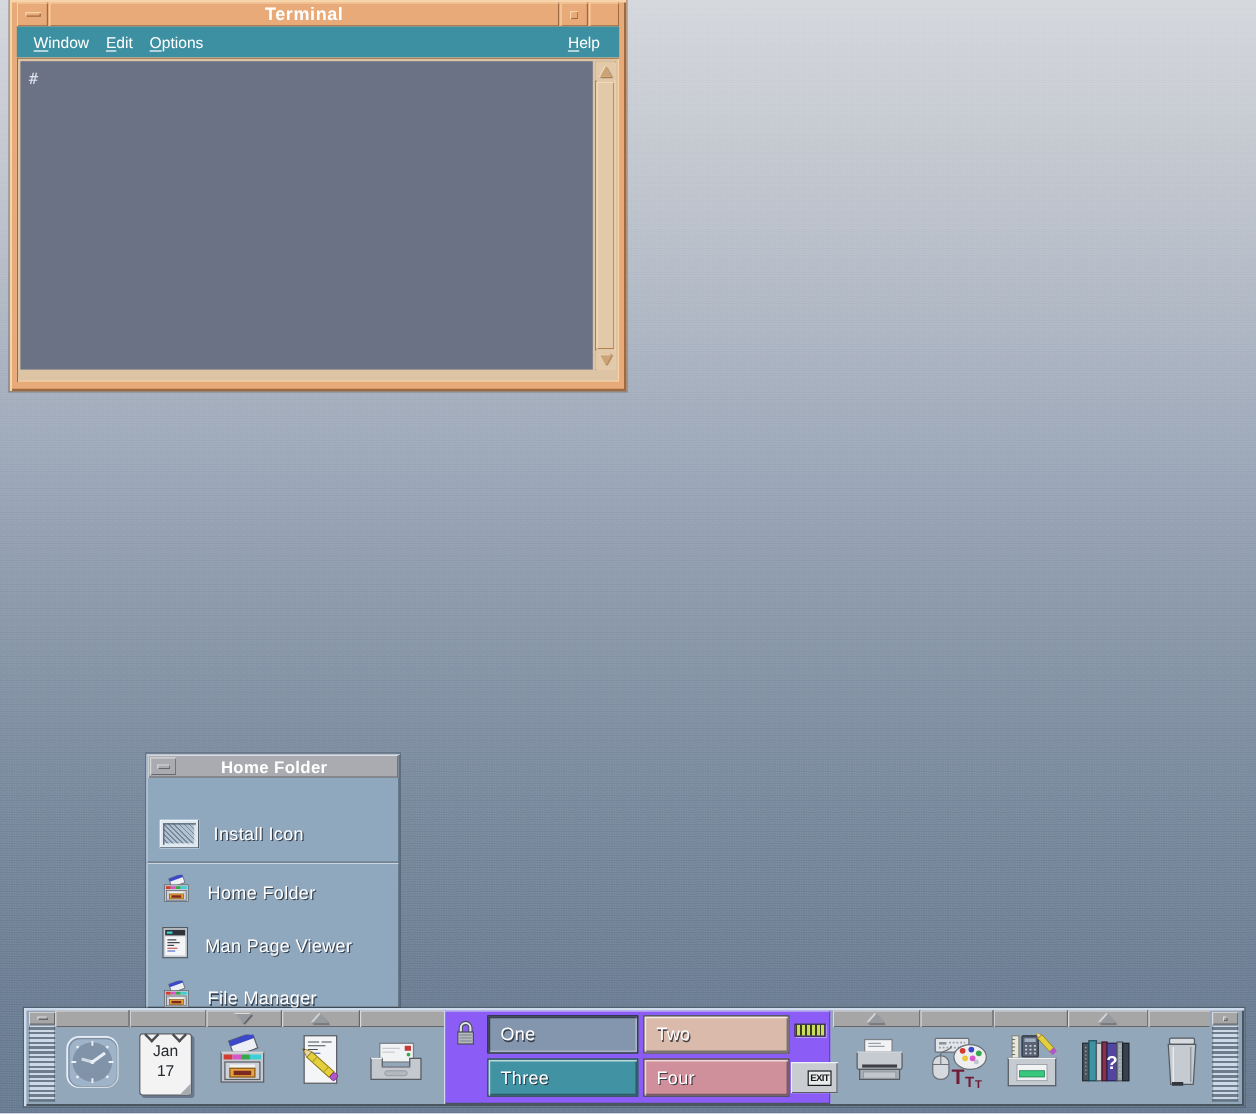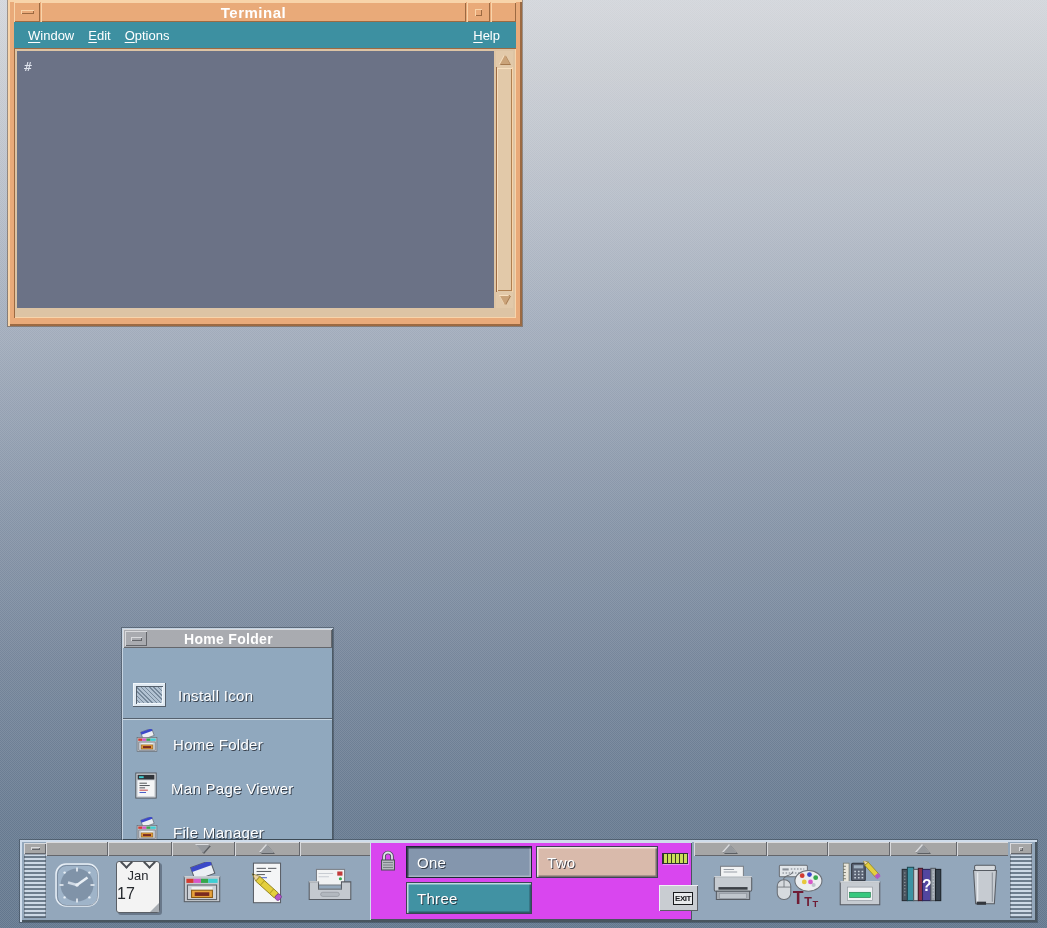--- a/index.html
+++ b/index.html
@@ -62,34 +62,34 @@
   .mini-btn{position:absolute;width:22px;height:11px;top:3px;background:#a6a6a6;display:flex;align-items:center;justify-content:center;}
   .mini-dash{width:9px;height:3px;background:#a6a6a6;box-shadow:inset 1px 1px 0 #d9dadd, inset -1px -1px 0 #64666b;}
   .mini-dot{width:4px;height:4px;background:#a6a6a6;box-shadow:inset 1px 1px 0 #d9dadd, inset -1px -1px 0 #64666b;}
   .strip{position:absolute;top:2px;height:14px;display:flex;background:#a6a6a6;}
   .strip .sec{height:100%;display:flex;align-items:center;justify-content:center;border-right:1px solid #64666b;box-shadow:inset 1px 1px 0 #d9dadd, inset 0 -1px 0 #64666b;box-sizing:border-box;}
   .strip .sec:last-child{border-right:none;}
   .arr-up{width:0;height:0;border-left:7px solid transparent;border-right:7px solid transparent;border-bottom:8px solid #96999d;filter:drop-shadow(-1px -1px 0 #d9dadd) drop-shadow(1px 1px 0 #5c5f63);}
   .arr-dn{width:0;height:0;border-left:7px solid transparent;border-right:7px solid transparent;border-top:8px solid #96999d;filter:drop-shadow(-1px -1px 0 #d9dadd) drop-shadow(1px 1px 0 #5c5f63);}
   .p-icon{position:absolute;top:16px;height:62px;width:56px;display:flex;align-items:center;justify-content:center;}
   
-  .switcher{position:absolute;left:350px;top:2px;width:322px;height:78px;background:#d946ef;box-shadow:inset 1px 1px 0 #cfdceb, inset -1px -1px 0 #49555f;}
+  .switcher{position:absolute;left:350px;top:2px;width:322px;height:78px;background:#8b5cf6;box-shadow:inset 1px 1px 0 #cfdceb, inset -1px -1px 0 #49555f;}
   .ws-btn{position:absolute;width:126px;height:32px;font-size:15px;color:#fff;display:flex;align-items:center;padding-left:10px;box-sizing:border-box;letter-spacing:.3px;}
   .ws-raised{border:1px solid #3c4654;box-shadow:inset 1.5px 1.5px 0 rgba(255,255,255,.65), inset -1.5px -1.5px 0 rgba(30,38,50,.5);}
   .ws-active{border:1px solid #1e2836;box-shadow:inset 1.5px 1.5px 0 rgba(16,22,36,.65), inset -1.5px -1.5px 0 rgba(255,255,255,.3);}
   .busy{position:absolute;left:292px;top:11px;width:24px;height:9px;border:1px solid #2e3138;
     background:repeating-linear-gradient(90deg,#3a3a20 0 1.5px,#cade5a 1.5px 4px);box-shadow:1px 1px 0 rgba(255,255,255,.4);}
   .exit-btn{position:absolute;left:289px;top:43px;width:30px;height:26px;background:#c9cdd2;display:flex;align-items:center;justify-content:center;box-shadow:inset 1px 1px 0 #eef1f4, inset -1px -1px 0 #5c6066;padding-left:9px;}
   .exit-inner{background:#e8eaec;border:1px solid #17191c;padding:1px 1px;font-size:8px;font-weight:bold;color:#17191c;letter-spacing:-.5px;line-height:9px;}
   svg text{font-family:"Liberation Sans",sans-serif;}
   
   .cal-glyph{position:relative;width:42px;height:50px;background:#f3f3f3;border:1px solid #5a5f66;border-radius:3px;box-shadow:2px 2px 0 rgba(55,65,80,.45);}
   .cal-hook{position:absolute;top:-4px;width:7px;height:7px;border-left:2px solid #4a4e54;border-bottom:2px solid #4a4e54;transform:rotate(-45deg);}
   .cal-month{position:absolute;top:6px;width:100%;text-align:center;font-size:13px;color:#26292e;}
-  .cal-day{position:absolute;top:23px;width:100%;text-align:left;font-size:16px;color:#26292e;}
+  .cal-day{position:absolute;top:23px;width:100%;text-align:center;font-size:13px;color:#26292e;}
   .cal-fold{position:absolute;right:0;bottom:0;width:0;height:0;border-left:9px solid transparent;border-bottom:9px solid #a8adb3;}
 </style>
 </head>
 <body>
 
 <div class="desktop">
 
   <div class="term">
     <div class="titlebar">
       <div class="tb-piece tb-menu-btn o-out">
@@ -304,20 +304,23 @@
       </span>
       <div class="ws-btn ws-active" style="left: 36px; top: 4px; background: rgb(132, 150, 173);">
           <span class="tsh">One</span>
         </div>
       <div class="ws-btn ws-raised" style="left: 166px; top: 4px; width: 122px; background: rgb(217, 186, 171);">
           <span class="tsh">Two</span>
         </div>
       <div class="ws-btn ws-raised" style="left: 36px; top: 40px; background: rgb(65, 146, 163);">
           <span class="tsh">Three</span>
         </div>
+      <div class="ws-btn ws-raised" style="left: 166px; top: 40px; width: 122px; background: rgb(207, 143, 155);">
+          <span class="tsh">Four</span>
+        </div>
       <div class="busy"></div>
       <div class="exit-btn">
         <span class="exit-inner">EXIT</span>
       </div>
     </div>
 
     <div class="strip" style="left:674px;width:314px;">
       <div class="sec" style="width:73px;">
           <span class="arr-up"></span>
         </div>

